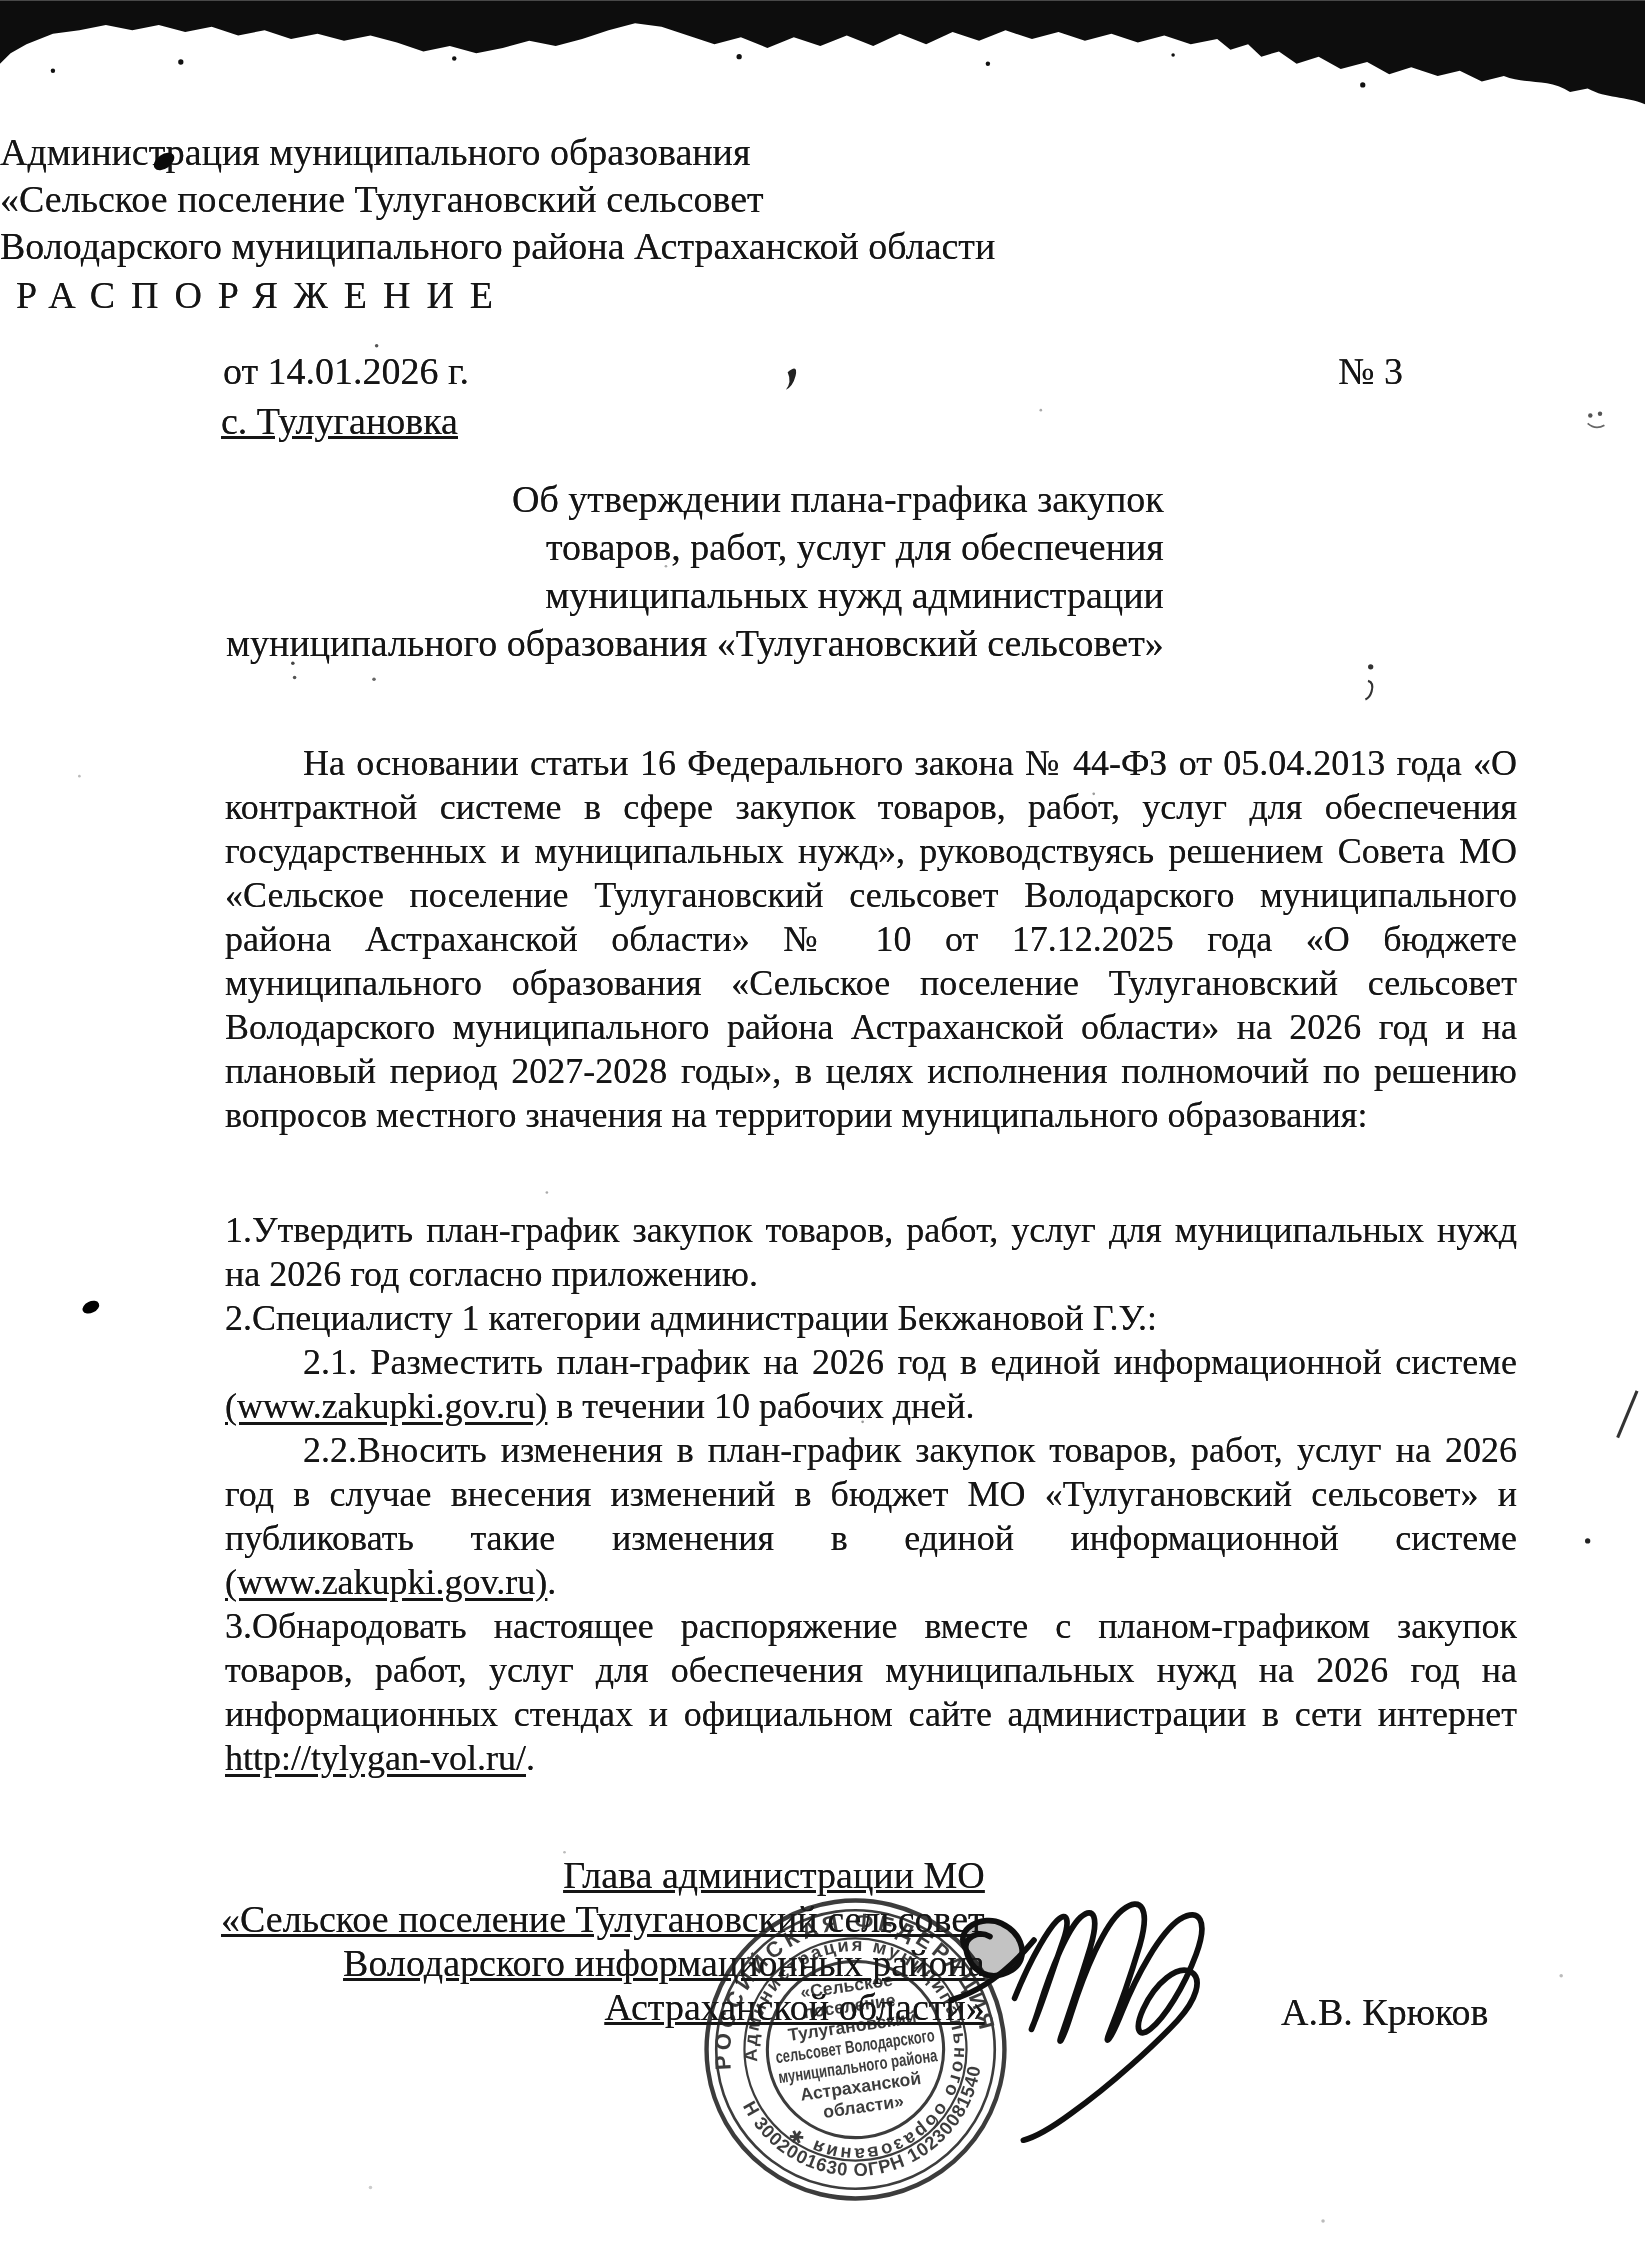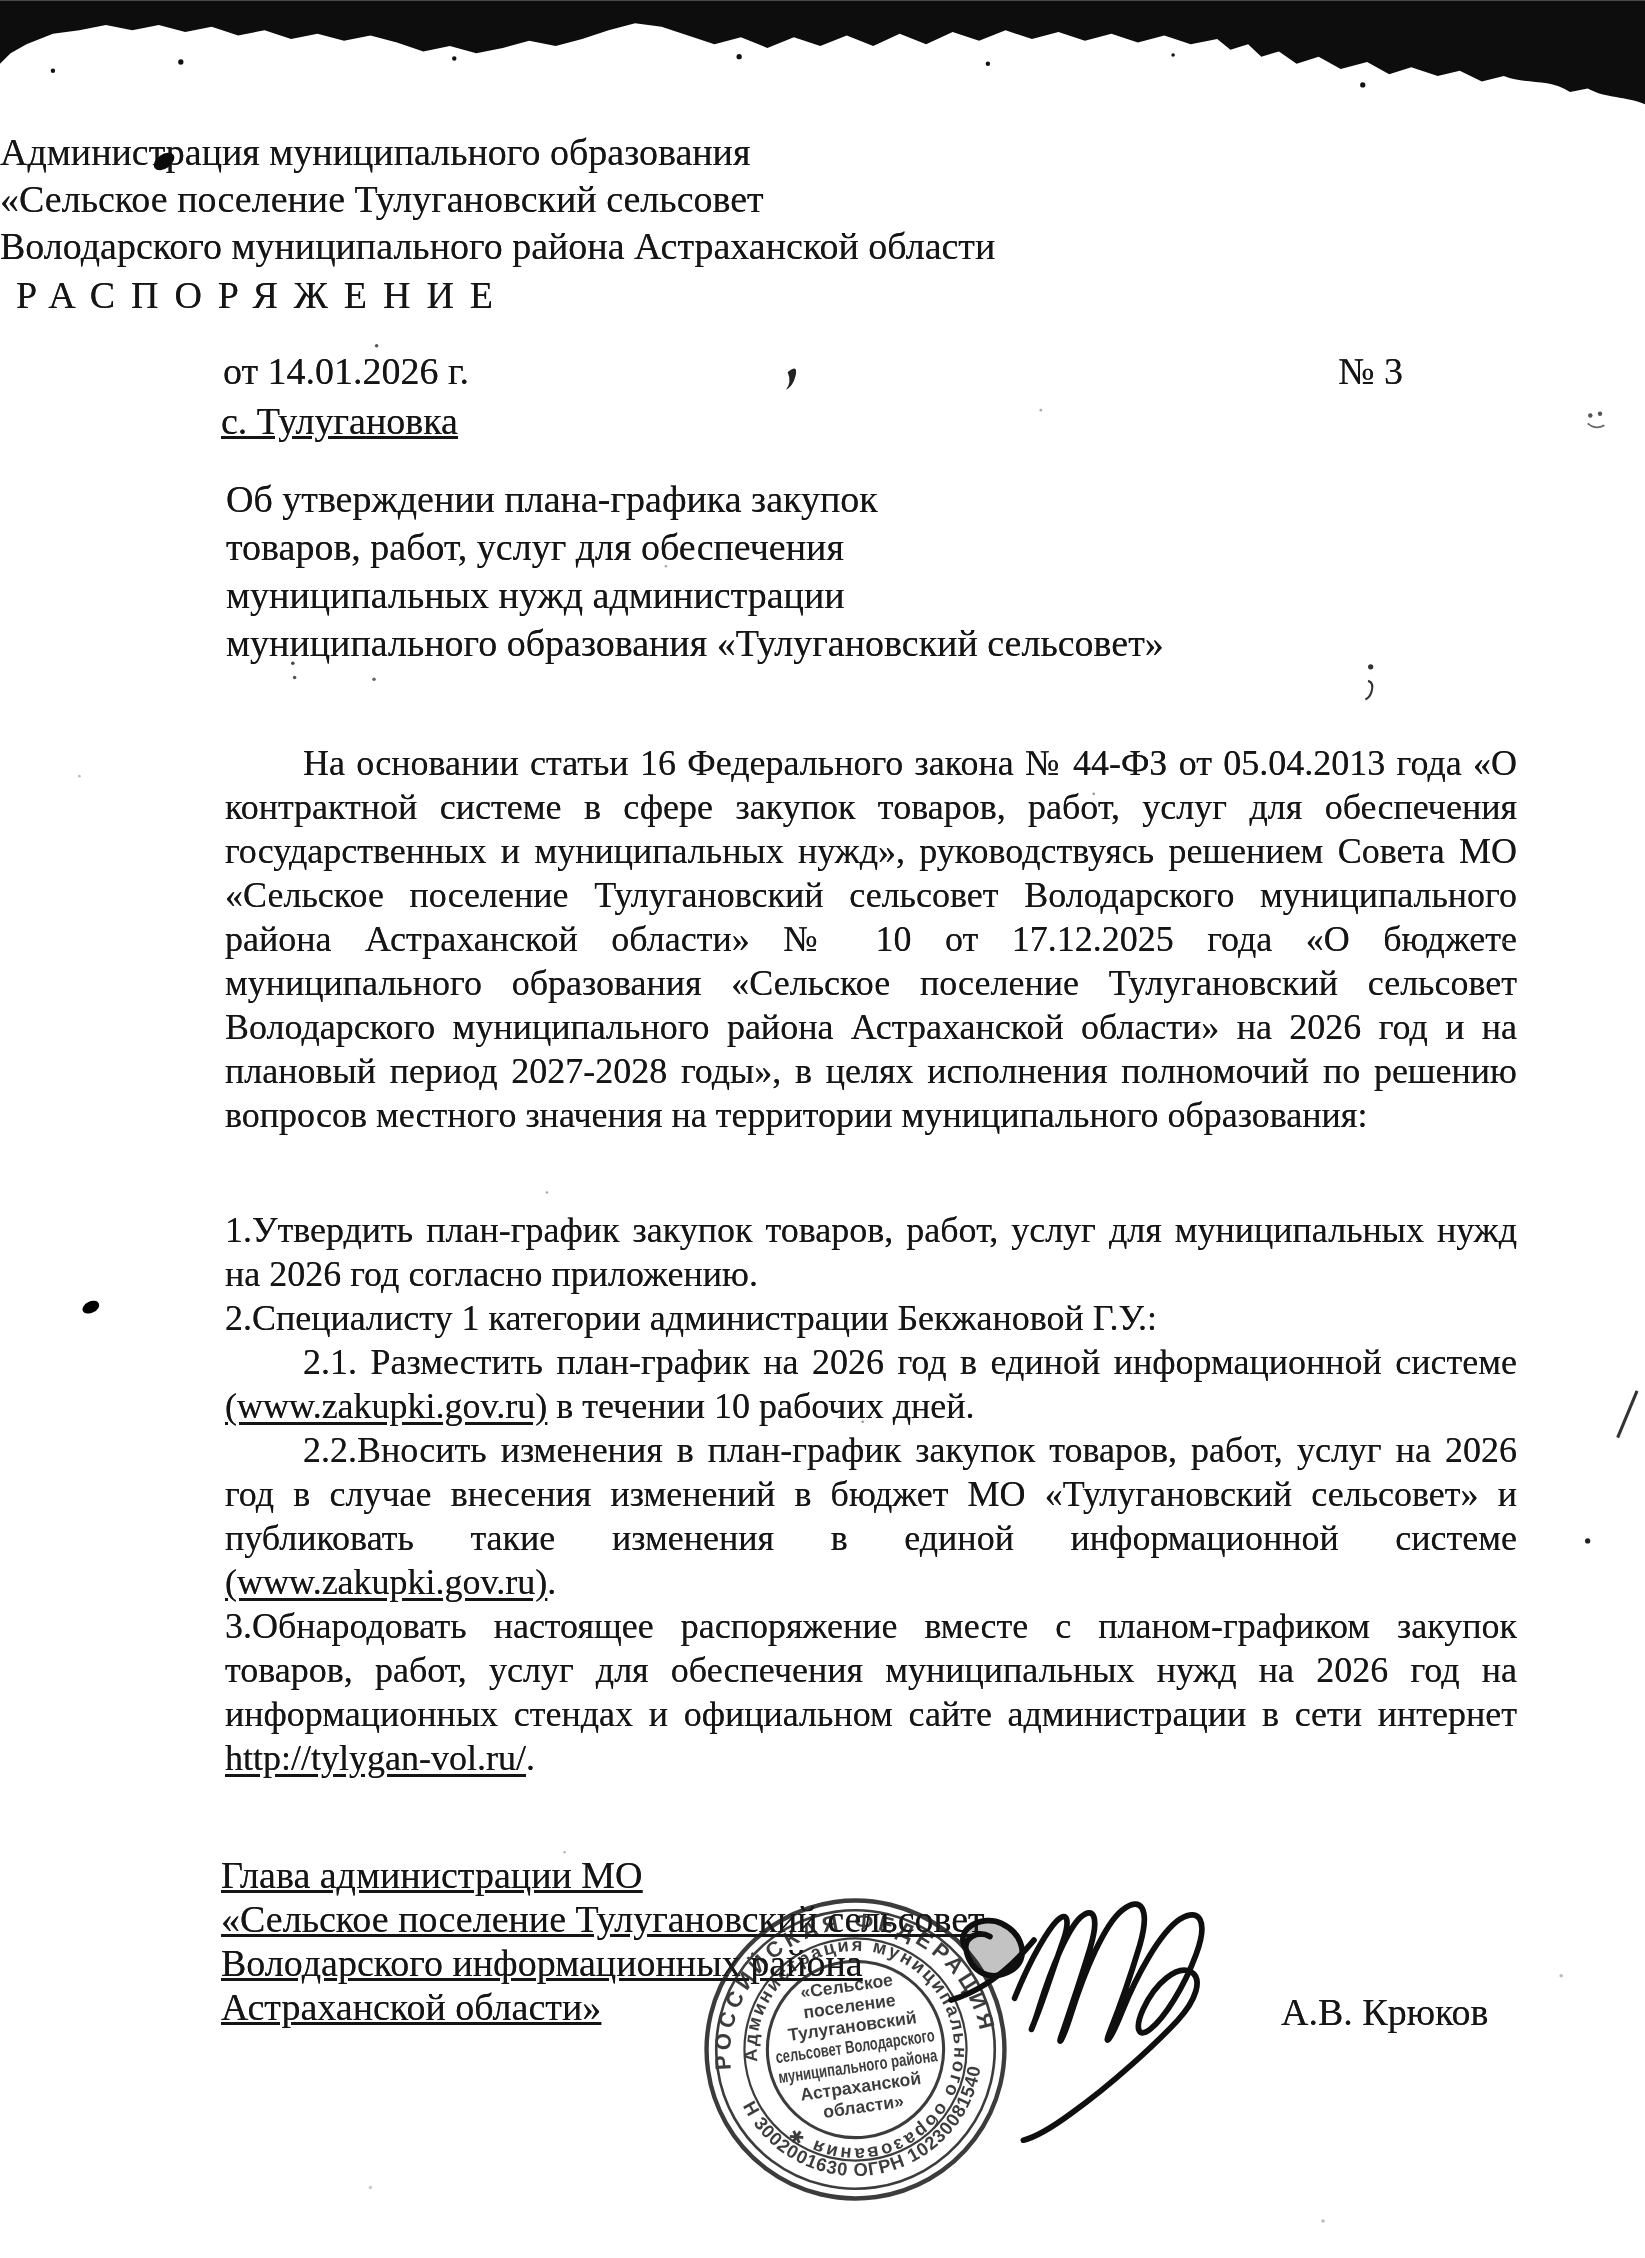--- a/index.html
+++ b/index.html
@@ -6,21 +6,21 @@
   html,body{margin:0;padding:0;background:#6b6b6b;}
   .page{
     position:relative;
     width:1645px;height:2258px;
     margin:0 auto;
     background:#ffffff;
     overflow:hidden;
     font-family:"Liberation Serif","DejaVu Serif",serif;
     color:#151515;
   }
-  .txt{ text-shadow:0 0 0.5px rgba(10,10,10,.75); }
+  .txt{ text-shadow:0 0 0.5px rgba(10,10,10,.75);text-align:right; }
   
   .org-header{
     position:absolute;top:129px;left:0;right:0;
     text-align:left;
     font-size:38px;line-height:47px;
   }
   .doc-type{
     letter-spacing:0.42em;
     text-indent:0.42em;
     margin-top:1.8px;

